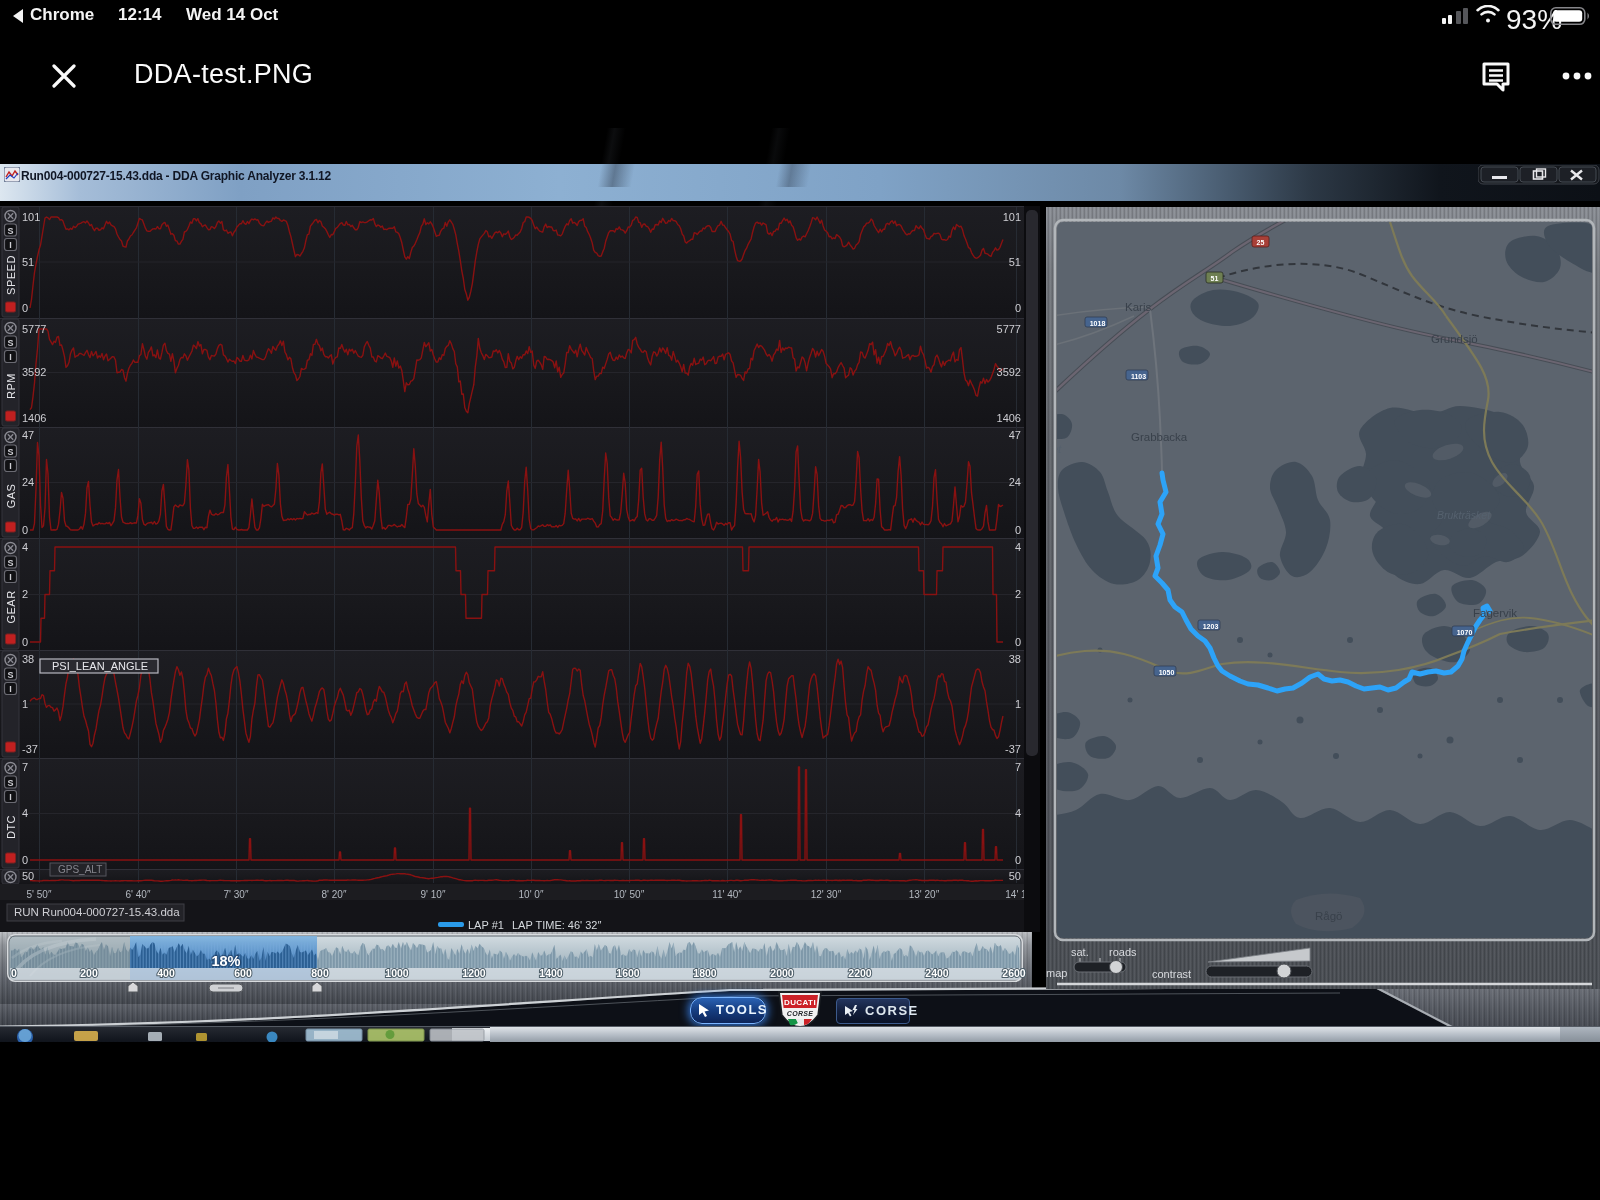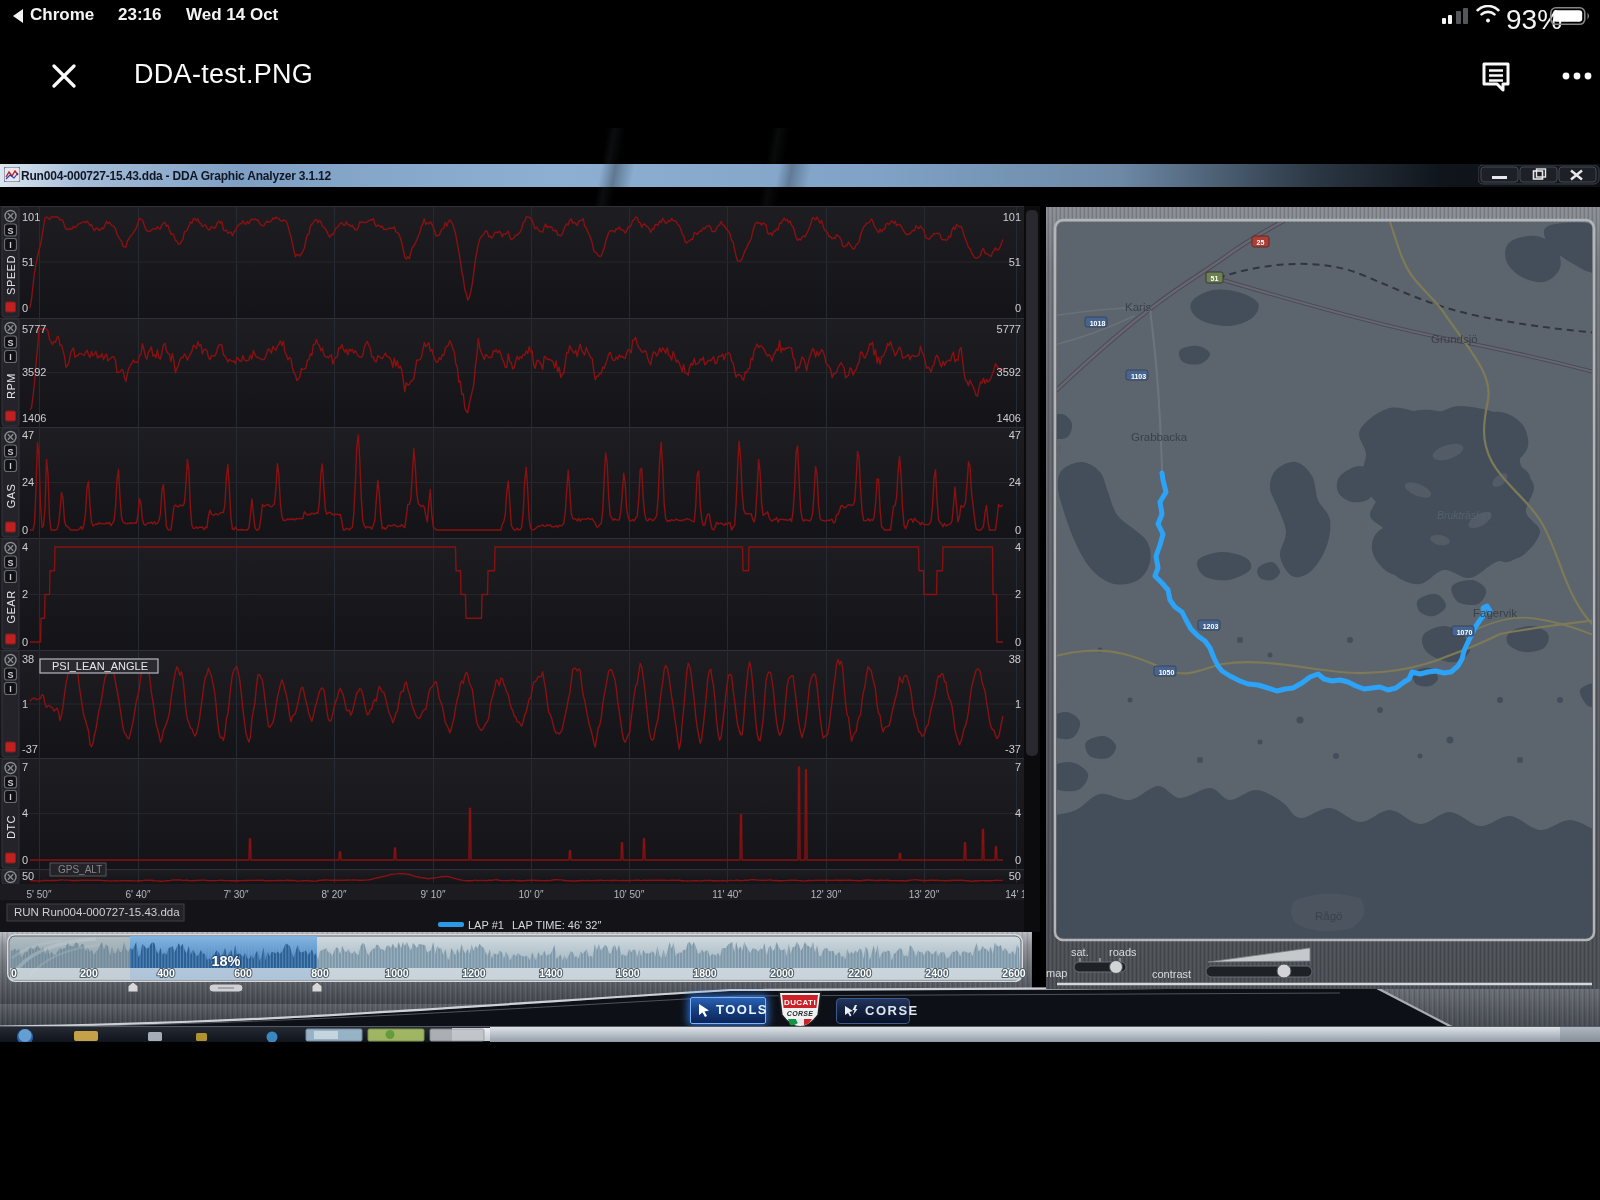--- a/index.html
+++ b/index.html
@@ -3,21 +3,21 @@
 <style>
 html,body{margin:0;padding:0;background:#000;}
 #root{position:relative;width:1600px;height:1200px;background:#000;overflow:hidden;
   font-family:"Liberation Sans",sans-serif;}
 .abs{position:absolute;}
 
 #status{position:absolute;left:0;top:0;width:1600px;height:40px;color:#f4f4f4;
   font-size:17px;font-weight:700;}
 #toolbar{position:absolute;left:0;top:40px;width:1600px;height:90px;color:#fafafa;margin-left:21px;}
 
-#titlebar{position:absolute;left:0;top:164px;width:1600px;height:23px;
+#titlebar{position:absolute;left:0;top:164px;width:1600px;height:37px;
  background:linear-gradient(90deg,#dde7f0 0%,#a5bdd8 5%,#7fa0c4 15%,#8db0d2 35%,#7fa2c6 55%,#6d89a6 70%,#2c3845 82%,#10151c 90%,#0c1016 100%);}
 #titlebar .ttext{position:absolute;left:21px;top:5px;font-size:12px;color:#101624;font-weight:700;letter-spacing:-0.2px;}
 #menubar{position:absolute;left:0;top:187px;width:1600px;height:19px;
  background:linear-gradient(180deg,#fbfcfe 0%,#e9edf7 45%,#d9dfee 55%,#cfd6e8 100%);
  border-bottom:1px solid #a8aebc;}
 #menubar span{position:absolute;top:3px;font-size:11.5px;color:#84848e;}
 
 svg text{font-family:"Liberation Sans",sans-serif;}
 .lab{font-size:11px;fill:#cdcdd2;}
 .tik{font-size:10px;fill:#b4b9c0;}
@@ -30,21 +30,21 @@
 .snum{font-size:10.5px;fill:#fff;font-weight:700;text-anchor:middle;paint-order:stroke;stroke:#4a5b66;stroke-width:2px;}
 </style></head>
 <body>
 <div id="root">
 
 <div id="status">
  <svg class="abs" style="left:11px;top:8px" width="14" height="16">
         <path d="M12,1 L2,8 L12,15 Z" fill="#f4f4f4"></path>
       </svg>
  <div class="abs" style="left:30px;top:5px">Chrome</div>
- <div class="abs" style="left:118px;top:5px">23:16</div>
+ <div class="abs" style="left:118px;top:5px">12:14</div>
  <div class="abs" style="left:186px;top:5px">Wed 14 Oct</div>
  <svg class="abs" style="left:1442px;top:6px" width="30" height="20">
   <rect x="0" y="12" width="4" height="6" rx="1" fill="#f4f4f4"></rect>
   <rect x="6" y="9" width="4" height="9" rx="1" fill="#f4f4f4"></rect>
   <rect x="14" y="5" width="5" height="13" rx="1" fill="#55565a"></rect>
   <rect x="21" y="2" width="5" height="16" rx="1" fill="#55565a"></rect>
  </svg>
  <svg class="abs" style="left:1476px;top:5px" width="24" height="18" viewBox="0 0 24 18">
   <path d="M12,15.5 m-2,0 a2,2 0 1,0 4,0 a2,2 0 1,0 -4,0" fill="#f4f4f4"></path>
   <path d="M5.5,9.4 a9.5,9.5 0 0,1 13,0" stroke="#f4f4f4" stroke-width="2.6" fill="none" stroke-linecap="round"></path>
@@ -354,21 +354,21 @@
  background:linear-gradient(180deg,#6a6e76 0%,#565a62 50%,#464a52 100%);">
  <div class="abs" style="left:0;top:0;width:568px;height:39px;background:repeating-linear-gradient(90deg,rgba(255,255,255,0.06) 0 1px,rgba(0,0,0,0.12) 2px 3px,rgba(0,0,0,0) 3px 5px);"></div>
 </div>
 <svg class="abs" style="left:0;top:980px" width="1600" height="60" viewBox="0 980 1600 60">
  <path d="M0,1027.5 C260,1025 480,1006 730,991 L1375,988 L1450,1027.5 Z" fill="#0d1017"></path>
  <path d="M0,1026.5 C260,1024 480,1005 730,990 L1375,987" stroke="#cdd1d5" stroke-width="2.2" fill="none"></path>
  <path d="M1375,987 L1452,1027" stroke="#a8adb3" stroke-width="2" fill="none"></path>
  <path d="M40,1027 C300,1023 520,1008 740,996 L1340,993" stroke="rgba(120,126,134,0.6)" stroke-width="1" fill="none"></path>
 </svg>
 
-<div class="abs" style="left:690px;top:997px;width:74px;height:25px;border-radius:2px;
+<div class="abs" style="left:690px;top:997px;width:74px;height:25px;border-radius:12px;
  background:linear-gradient(180deg,#2a62b4 0%,#174084 45%,#0d2458 100%);
  border:1px solid #7ab4ff;box-shadow:0 0 9px 2px rgba(60,140,255,0.75);">
  <svg class="abs" style="left:6px;top:4px" width="16" height="16">
         <path d="M2,2 L12,8.5 L7.5,9.5 L10,14 L8,15 L5.5,10.5 L2,13 Z" fill="#fff"></path>
       </svg>
  <div class="abs" style="left:25px;top:4px;font-size:13px;font-weight:700;color:#eaf5ff;letter-spacing:1.5px">TOOLS</div>
 </div>
 <div class="abs" style="left:836px;top:998px;width:72px;height:24px;border-radius:4px;
  background:linear-gradient(180deg,#23355e 0%,#131f3c 50%,#0a1226 100%);
  border:1px solid #3c5a8c;">

